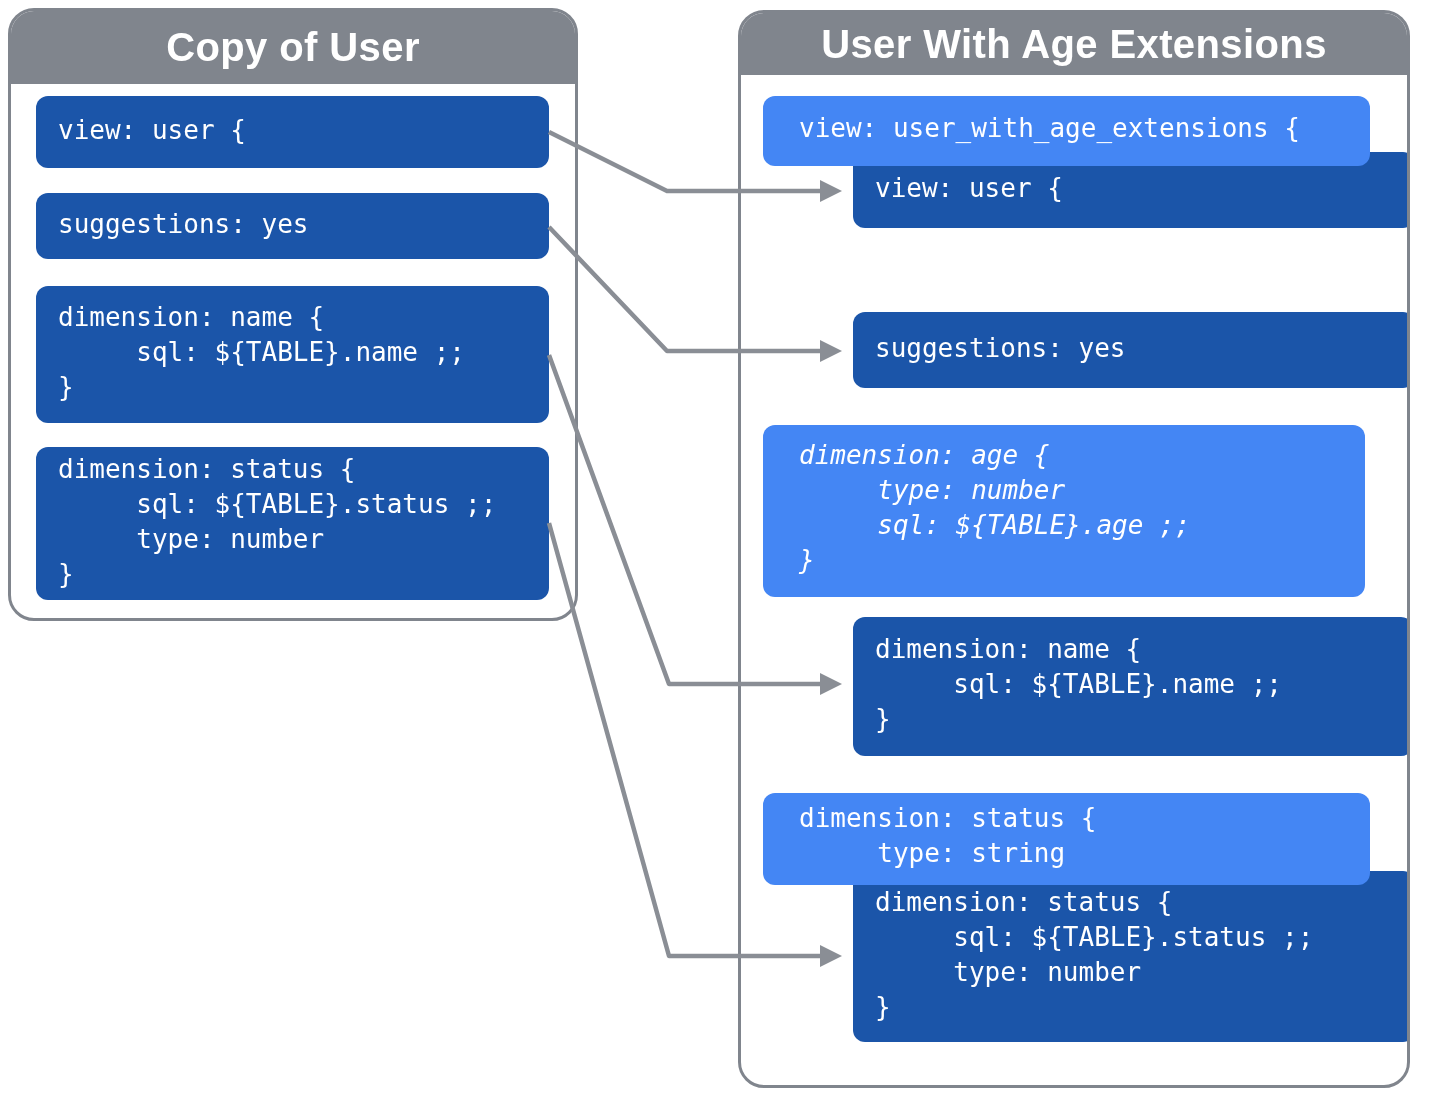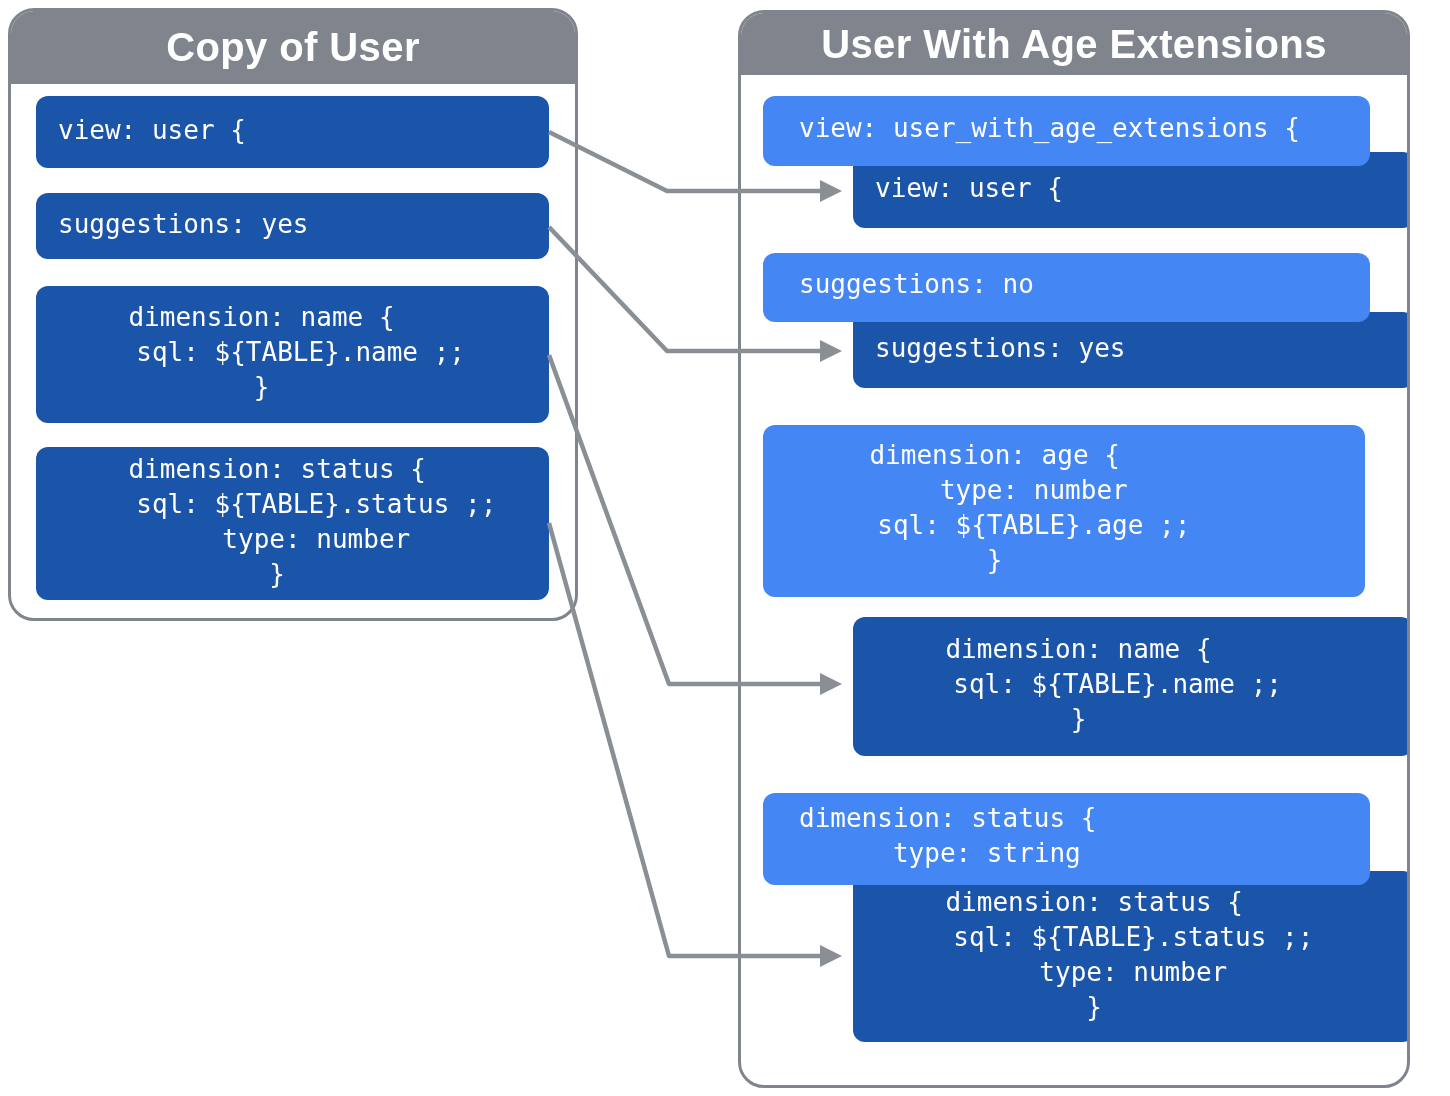--- a/index.html
+++ b/index.html
@@ -12,21 +12,20 @@
   }
   * { box-sizing: border-box; }
   html, body { margin: 0; padding: 0; background: #fff; }
   .canvas {
     position: relative;
     width: 1450px;
     height: 1096px;
     background: var(--panel-bg);
     font-family: "Liberation Sans", sans-serif;
     overflow: hidden;
-    text-align: center;
   }
   .panel {
     position: absolute;
     background: var(--panel-bg);
     border: 3px solid var(--gray);
     border-radius: 26px;
     overflow: hidden;
   }
   .panel-header {
     position: absolute;
@@ -110,25 +109,22 @@
     <div class="code-block dark" style="left:112px; top:139px; width:562px; height:76px;">
       <pre>view: user {</pre>
     </div>
     <div class="code-block light" style="left:22px; top:83px; width:607px; height:70px;">
       <pre>view: user_with_age_extensions {</pre>
     </div>
 
     <div class="code-block dark" style="left:112px; top:299px; width:562px; height:76px;">
       <pre>suggestions: yes</pre>
     </div>
-    <div class="code-block light" style="left:22px; top:240px; width:607px; height:69px;">
-      <pre>suggestions: no</pre>
-    </div>
 
-    <div class="code-block light" style="left:22px; top:412px; width:602px; height:172px;">
+    <div class="code-block light" style="left:22px; top:412px; width:602px; height:172px;font-style:italic;">
       <pre>dimension: age {
      type: number
      sql: ${TABLE}.age ;;
 }</pre>
     </div>
 
     <div class="code-block dark" style="left:112px; top:604px; width:560px; height:139px;">
       <pre>dimension: name {
      sql: ${TABLE}.name ;;
 }</pre>

